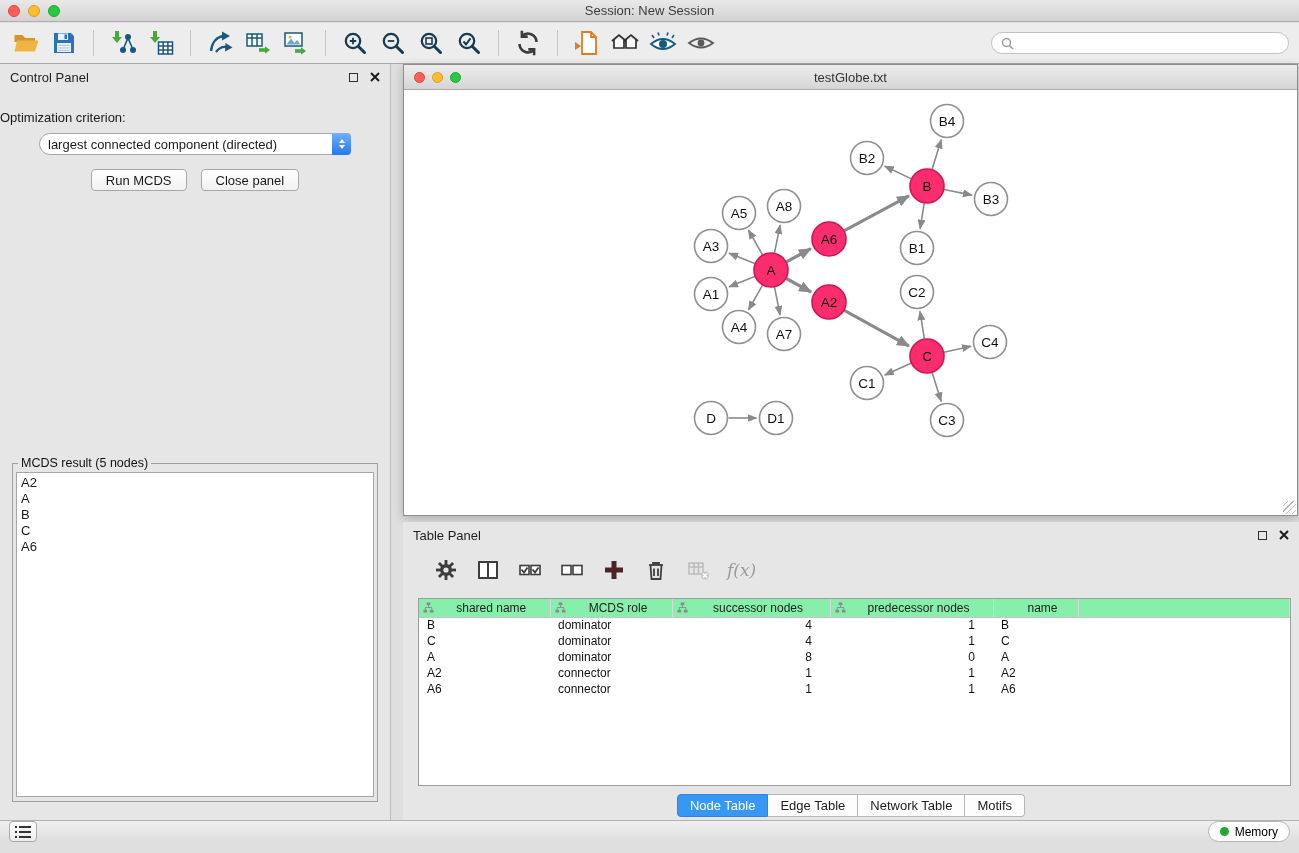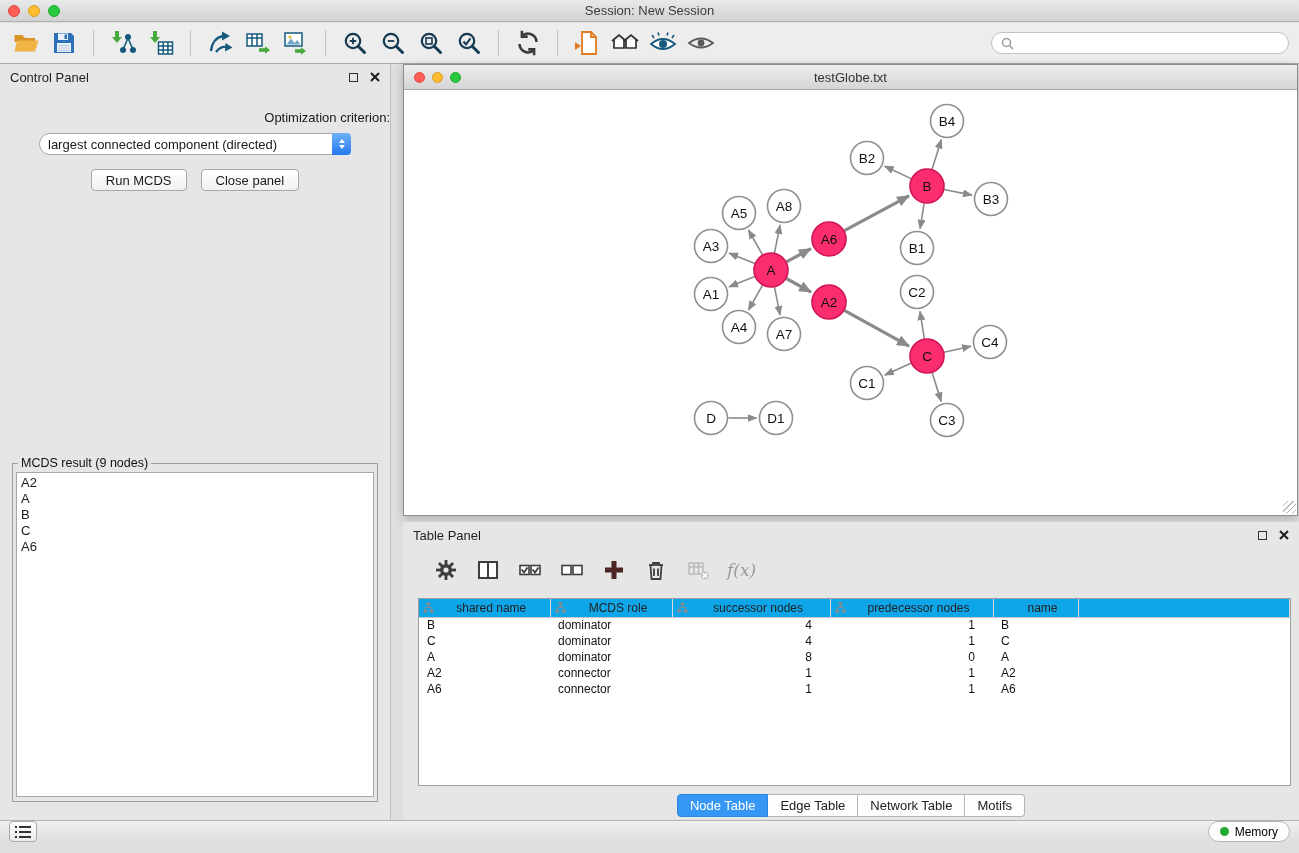--- a/index.html
+++ b/index.html
@@ -26,21 +26,21 @@
   .control-panel{position:absolute;left:0;top:64px;width:391px;height:756px;background:#e6e6e6;border-right:1px solid #bdbdbd}
   .panel-header{height:26px;display:flex;align-items:center;padding:0 10px;font-size:13px;color:#1f1f1f}
   .win-btns{margin-left:auto;display:flex;gap:12px;align-items:center}
   .float-box{width:9px;height:9px;border:1.5px solid #2e2e2e;cursor:pointer}
   .x-btn{cursor:pointer;display:flex;align-items:center}
   .cp-tabs{display:flex;justify-content:center;margin-top:8px}
   .tab{padding:3px 12px;background:#fdfdfd;border:1px solid #b6b6b6;border-left:none;font-size:13px;color:#222;cursor:pointer;line-height:15px}
   .tab:first-child{border-left:1px solid #b6b6b6;border-radius:4px 0 0 4px}
   .tab:last-child{border-radius:0 4px 4px 0}
   .tab.active{background:#3697f4;border-color:#2c85df;color:#fff}
-  .opt-label{text-align:right;margin-top:20px;font-size:13px}
+  .opt-label{text-align:left;margin-top:20px;font-size:13px}
   .dropdown{position:relative;margin:8px auto 0;width:312px;height:22px;background:#fff;border:1px solid #a8a8a8;border-radius:11px;font-size:13px;display:flex;align-items:center;padding:0 26px 0 8px;cursor:pointer;white-space:nowrap}
   .dd-stepper{position:absolute;right:-1px;top:-1px;width:19px;height:22px;border-radius:0 4px 4px 0;background:linear-gradient(#6fb0f8,#2579ef);display:flex;flex-direction:column;align-items:center;justify-content:center;gap:2px}
   .dd-up{width:0;height:0;border-left:3.5px solid transparent;border-right:3.5px solid transparent;border-bottom:4.5px solid #fff}
   .dd-down{width:0;height:0;border-left:3.5px solid transparent;border-right:3.5px solid transparent;border-top:4.5px solid #fff}
   .cp-buttons{display:flex;justify-content:center;gap:14px;margin-top:14px}
   .btn{height:22px;padding:0 14px;background:linear-gradient(#ffffff,#f1f1f1);border:1px solid #a8a8a8;border-radius:4px;font-size:13px;cursor:pointer;color:#1a1a1a;font-family:"Liberation Sans",sans-serif}
   .result-fieldset{position:absolute;left:12px;right:12px;top:392px;height:346px;border:1px solid #9f9f9f;padding:2px 3px 4px 3px}
   .result-fieldset legend{font-size:12.5px;padding:0 3px;margin-left:2px;color:#111}
   .result-list{width:100%;height:100%;background:#fff;border:1px solid #a7a7a7;overflow:auto;padding:2px 4px;font-size:13px;line-height:16px;cursor:default}
 
@@ -53,21 +53,21 @@
   .nw-canvas svg{display:block}
   .resize-corner{position:absolute;right:1px;bottom:1px;width:13px;height:13px;background:repeating-linear-gradient(135deg,transparent 0 3px,#b7b7b7 3px 4px)}
 
   
   .table-panel{position:absolute;left:403px;top:522px;width:896px;height:298px;background:#e6e6e6}
   .tp-toolbar{display:flex;align-items:center;gap:16px;height:44px;padding-left:30px}
   .tp-toolbar .tb{width:26px;height:26px}
   .fx{font-family:"DejaVu Serif",serif;font-style:italic;color:#9a9a9a;font-size:17px;cursor:default;user-select:none}
   .table-wrap{margin:6px 8px 0 15px;height:188px;background:#fff;border:1px solid #9e9e9e;overflow:hidden}
   table{border-collapse:collapse;width:100%;font-size:12px;table-layout:fixed}
-  thead th{background:#0ea5e9;border-right:1px solid #dadada;border-bottom:1px solid #c6c6c6;height:18px;font-weight:normal;position:relative;text-align:center;padding:0 4px 0 18px;font-size:12px;color:#222;cursor:pointer;overflow:hidden;white-space:nowrap}
+  thead th{background:#86efac;border-right:1px solid #dadada;border-bottom:1px solid #c6c6c6;height:18px;font-weight:normal;position:relative;text-align:center;padding:0 4px 0 18px;font-size:12px;color:#222;cursor:pointer;overflow:hidden;white-space:nowrap}
   thead th.filler{padding:0;cursor:default}
   .th-icon{position:absolute;left:4px;top:3px}
   tbody td{height:16px;padding:0 8px;white-space:nowrap;overflow:hidden;color:#111}
   tbody td.num{text-align:right;padding-right:18px}
   .tp-tabs{display:flex;justify-content:center;margin-top:8px}
 
   
   .statusbar{position:absolute;left:0;top:820px;width:100%;height:22px;background:linear-gradient(#f0f0f0,#dedede);border-top:1px solid #b2b2b2;display:flex;align-items:center;padding:0 9px}
   .list-btn{width:28px;height:21px;background:linear-gradient(#ffffff,#ececec);border:1px solid #a9a9a9;border-radius:4px;display:flex;align-items:center;justify-content:center;cursor:pointer}
   .memory-btn{margin-left:auto;height:21px;padding:0 11px;border:1px solid #b5b5b5;border-radius:11px;background:#fdfdfd;display:flex;align-items:center;gap:6px;font-size:12px;cursor:pointer;font-family:"Liberation Sans",sans-serif}
@@ -244,21 +244,21 @@
     <span class="dd-stepper">
       <span class="dd-up"></span>
         <span class="dd-down"></span>
     </span>
   </div>
   <div class="cp-buttons">
     <button class="btn">Run MCDS</button>
     <button class="btn">Close panel</button>
   </div>
   <fieldset class="result-fieldset">
-    <legend>MCDS result (9 nodes)</legend>
+    <legend>MCDS result (5 nodes)</legend>
     <div class="result-list">
         <div>A2</div>
         <div>A</div>
         <div>B</div>
         <div>C</div>
         <div>A6</div>
       </div>
   </fieldset>
 </div>
 

